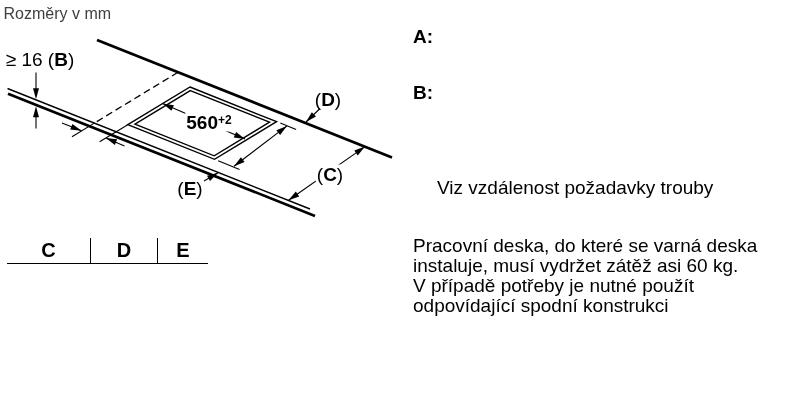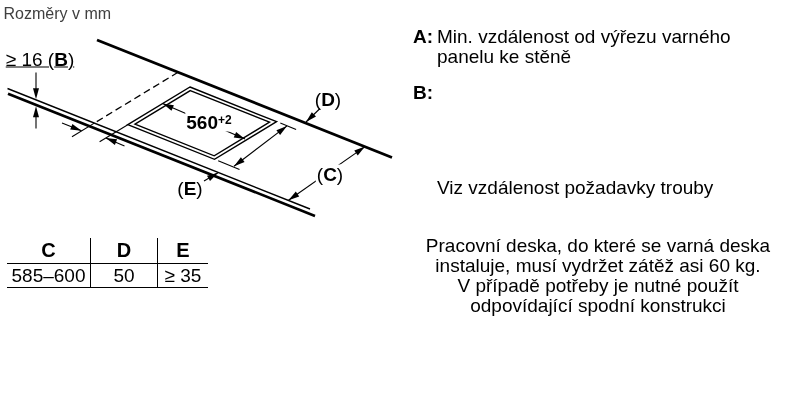--- a/index.html
+++ b/index.html
@@ -76,45 +76,39 @@
       <polygon points="288.5,200.3 295.8,191.5 299.2,196.4"></polygon>
       <polygon points="306.0,122.0 311.8,112.2 316.0,116.5"></polygon>
       <polygon points="218.0,172.8 210.0,180.9 207.0,175.8"></polygon>
       <polygon points="36.0,99.2 33.0,88.2 39.0,88.2"></polygon>
       <polygon points="36.0,106.2 39.0,117.2 33.0,117.2"></polygon>
       <polygon points="81.5,130.8 70.2,129.5 72.4,123.9"></polygon>
       <polygon points="105.8,138.0 117.1,139.3 114.9,144.9"></polygon>
     </g>
   </svg>
 
-  <div class="dimtext" style="left:40px;top:59px;background:none;text-decoration:underline;"><span>≥ 16 (</span><span class="ltr">B</span><span>)</span></div>
+  <div class="dimtext" style="left:40px;top:59px;background:none;"><span>≥ 16 (</span><span class="ltr">B</span><span>)</span></div>
   <div class="dimtext" style="left:209px;top:120.5px;font-weight:bold;"><span>560</span><sup>+2</sup></div>
   <div class="dimtext" style="left:328px;top:99px;background:none;"><span>(</span><span class="ltr">D</span><span>)</span></div>
   <div class="dimtext" style="left:330px;top:173.5px;"><span>(</span><span class="ltr">C</span><span>)</span></div>
   <div class="dimtext" style="left:190px;top:187.5px;background:none;"><span>(</span><span class="ltr">E</span><span>)</span></div>
 
-  <div class="note hang" style="top:26.5px;"><span class="nlabel">A:</span><span>Min. vzdálenost od výřezu varného
-panelu ke stěně</span></div>
+  <div class="note hang" style="top:26.5px;"><span class="nlabel">A:</span></div>
   <div class="note hang" style="top:82.8px;"><span class="nlabel">B:</span></div>
   <div class="note hang" style="top:177.5px;"><span>Viz vzdálenost požadavky trouby</span></div>
-  <div class="note" style="top:235.8px;text-align:center;"><span>Pracovní deska, do které se varná deska
+  <div class="note" style="top:235.8px;"><span>Pracovní deska, do které se varná deska
 instaluje, musí vydržet zátěž asi 60 kg.
 V případě potřeby je nutné použít
 odpovídající spodní konstrukci</span></div>
 
   <div class="tablewrap">
     <table class="spec">
       <tbody>
           <tr>
         <th class="c0 vr hb">C</th>
         <th class="c1 vr hb">D</th>
         <th class="c2 hb">E</th>
       </tr>
-      <tr>
-        <td class="c0 vr hb">585–600</td>
-        <td class="c1 vr hb">50</td>
-        <td class="c2 hb">≥ 35</td>
-      </tr>
     </tbody>
       </table>
   </div>
 
 </div>
 
 </body></html>

